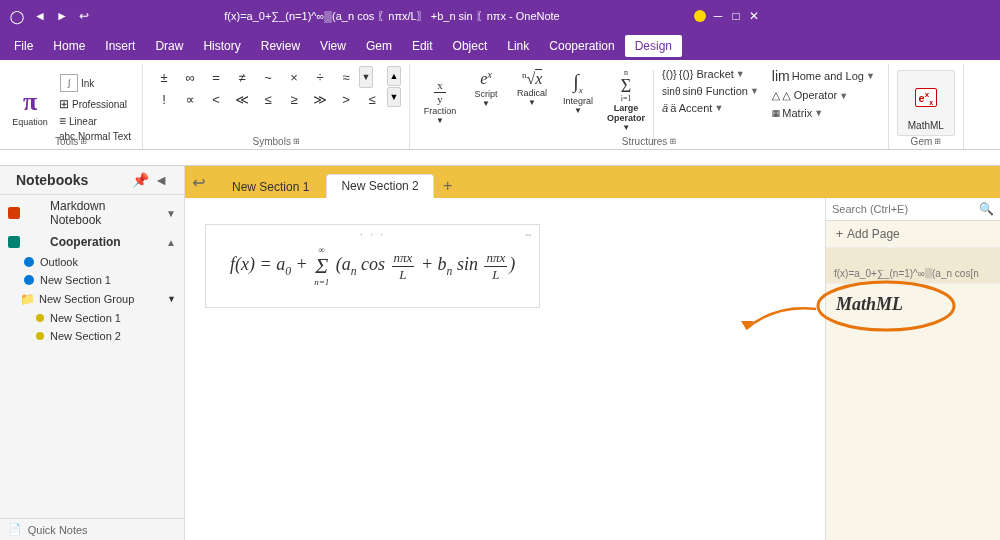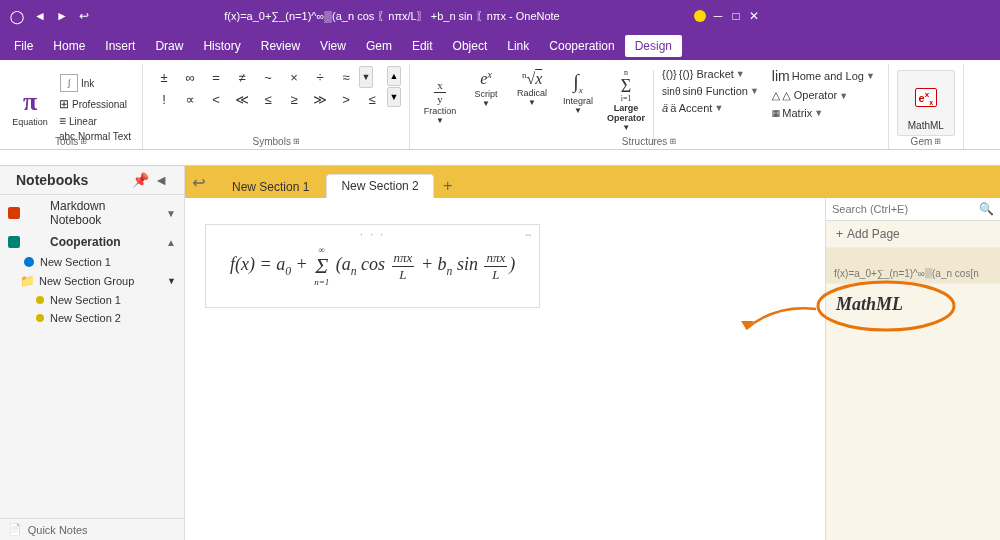--- a/index.html
+++ b/index.html
@@ -656,20 +656,24 @@
     </div>
 
     <div class="notebook-item" style="font-weight:bold;">
       <div class="notebook-color" style="background:#008272;"></div>
       <span>Cooperation</span>
       <span class="notebook-expand">▲</span>
     </div>
 
     <div class="section-item">
       <div class="section-dot" style="background:#0078d4;"></div>
+      <span>Outlook</span>
+    </div>
+    <div class="section-item">
+      <div class="section-dot" style="background:#0078d4;"></div>
       <span>New Section 1</span>
     </div>
     <div class="section-group">
       <span style="margin-right:4px;font-size:12px;">📁</span>
       <span>New Section Group</span>
       <span style="margin-left:auto;font-size:9px;">▼</span>
     </div>
     <div class="section-item sub-section">
       <div class="section-dot" style="background:#d4b800;width:8px;height:8px;"></div>
       <span>New Section 1</span>

